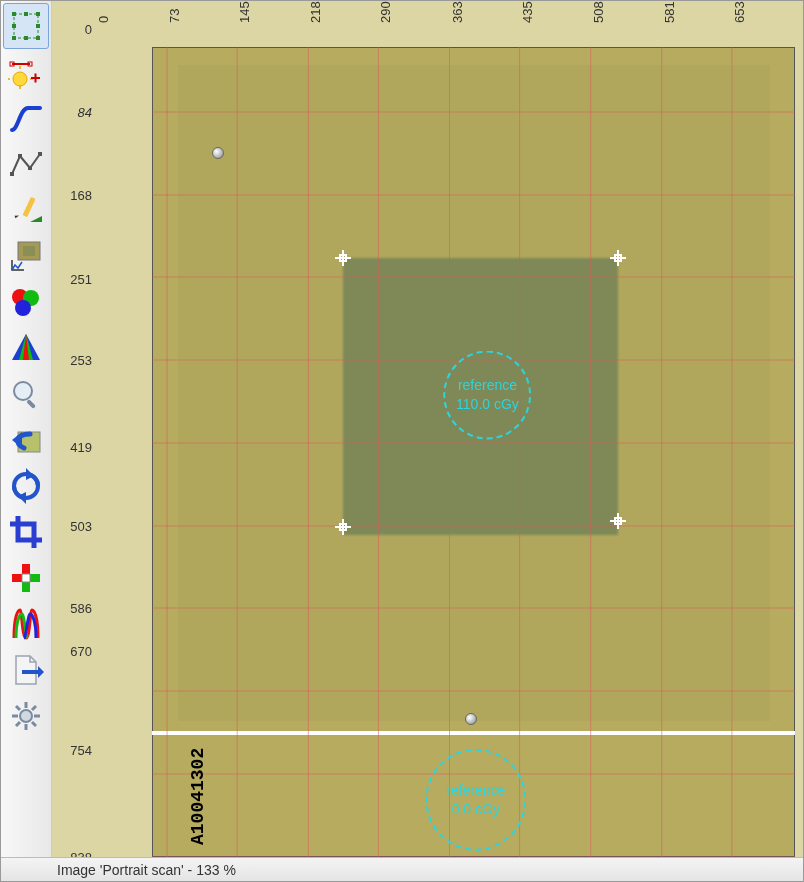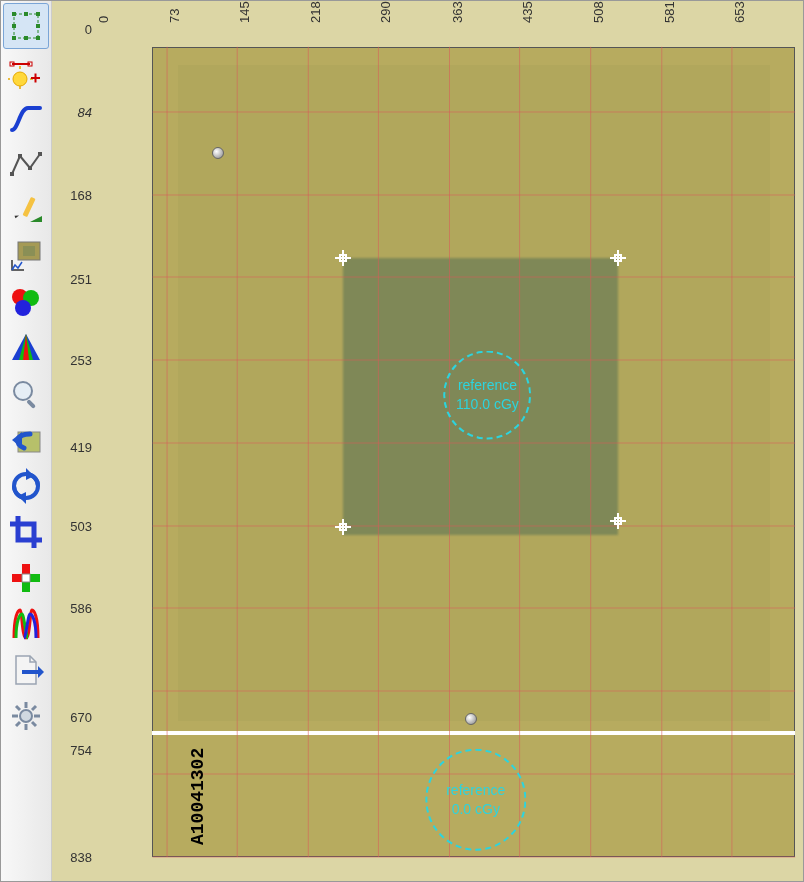--- a/index.html
+++ b/index.html
@@ -310,21 +310,21 @@
         </div>
       <div class="ruler-v">
           <span class="tick-v" style="top: 0px;">0</span>
           <span class="tick-v" style="top: 82.9976px; font-style: italic;">84</span>
           <span class="tick-v" style="top: 165.995px;">168</span>
           <span class="tick-v" style="top: 250px;">251</span>
           <span class="tick-v" style="top: 331.002px;">253</span>
           <span class="tick-v" style="top: 418px;">419</span>
           <span class="tick-v" style="top: 496.998px; margin-left: 7px;">503</span>
           <span class="tick-v" style="top: 579.007px;">586</span>
-          <span class="tick-v" style="top: 688px; margin-left: 48px;">670</span>
+          <span class="tick-v" style="top: 622px; margin-left: 48px;">670</span>
           <span class="tick-v" style="top: 721px;">754</span>
           <span class="tick-v" style="top: 828px;">838</span>
         </div>
       <div class="plot">
 
         <div class="film-outer" style="left: 56.4821px; top: 17.7852px; width: 642.727px; height: 810.215px;"></div>
         <div class="film-inner" style="left: 81.8017px; top: 35.5704px; width: 592.088px; height: 656.076px;"></div>
         <div class="film-dark" style="left: 247.353px; top: 229.232px; width: 274.62px; height: 276.659px;"></div>
         <div class="film-strip" style="left: 56.4821px; width: 642.727px; top: 701.527px;"></div>
 
@@ -369,13 +369,16 @@
             <div>reference</div>
             <div>110.0 cGy</div>
           </div>
           <div class="ref-circle" style="width: 101.278px; height: 102.759px; left: 379.793px; top: 770.692px;">
             <div>reference</div>
             <div>0.0 cGy</div>
           </div>
         </div>
     </div>
   </div>
+  <div class="statusbar">
+    <span>Image 'Portrait scan' - 133 %</span>
+  </div>
 </div>
 
 </body></html>

